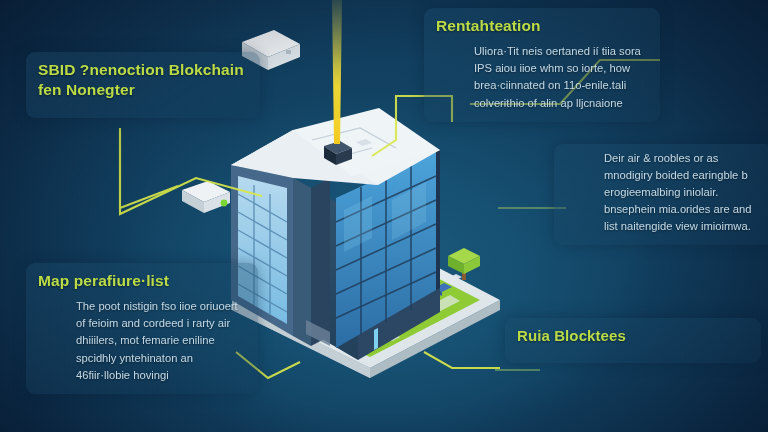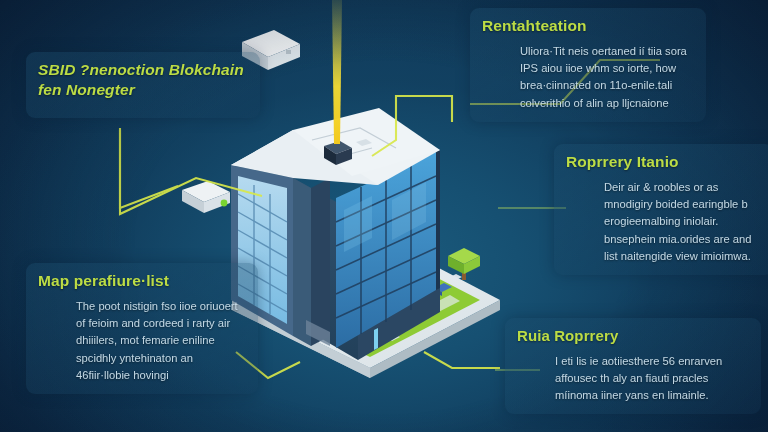--- a/index.html
+++ b/index.html
@@ -72,22 +72,22 @@
     box-shadow: 0 0 4px rgba(190,220,70,0.45);
   }
   .card-body {
     color: #cfe3ee;
     font-size: 11.2px;
     line-height: 1.52;
     text-shadow: 0 1px 2px rgba(0,0,0,0.5);
     opacity: 0.93;
   }
 
-  #card-top-left    { left: 26px;  top: 52px;  width: 214px; font-style: italic; }
-  #card-top-right   { left: 470px; top: 8px;   width: 216px; }
+  #card-top-left    { left: 26px;  top: 52px;  width: 214px; }
+  #card-top-right   { left: 424px; top: 8px;   width: 216px; }
   #card-mid-right   { left: 554px; top: 144px; width: 200px; }
   #card-bot-left    { left: 26px;  top: 263px; width: 212px; }
   #card-bot-right   { left: 505px; top: 318px; width: 236px; }
 
   .card-title.small { font-size: 15px; }
 </style>
 </head>
 <body>
 
 <div id="canvas">
@@ -281,36 +281,31 @@
 
   <div class="card" id="card-top-right">
     <div class="card-title">Rentahteation</div>
     <div class="card-body-wrap">
       <div class="accent-bar"></div>
       <div class="card-body">Uliora·Tit neis oertaned ií tiia sora IPS aiou iioe whm so iorte, how brea·ciinnated on 11o-enile.tali colverithio of alin ap lljcnaione</div>
     </div>
   </div>
 
   <div class="card" id="card-mid-right">
-    <div class="card-title">Roprrery Itanio</div>
     <div class="card-body-wrap">
       <div class="accent-bar"></div>
       <div class="card-body">Deir air &amp; roobles or as mnodigiry boided earingble b erogieemalbing iniolair. bnsephein mia.orides are and list naitengide view imioimwa.</div>
     </div>
   </div>
 
   <div class="card" id="card-bot-left">
     <div class="card-title">Map perafiure·list</div>
     <div class="card-body-wrap">
       <div class="accent-bar"></div>
       <div class="card-body">The poot nistigin fso iioe oriuoert of feioim and cordeed i rarty air dhiiilers, mot femarie eniline spcidhly yntehinaton an 46fiir·llobie hovingi</div>
     </div>
   </div>
 
   <div class="card" id="card-bot-right">
-    <div class="card-title small">Ruia Roprrery</div>
-    <div class="card-body-wrap">
-      <div class="accent-bar"></div>
-      <div class="card-body">I eti lis ie aotiiesthere 56 enrarven affousec th aly an fiauti pracles míinoma iiner yans en limainle.</div>
-    </div>
+    <div class="card-title small">Ruia Blocktees</div>
   </div>
 
 </div>
 
 </body></html>

